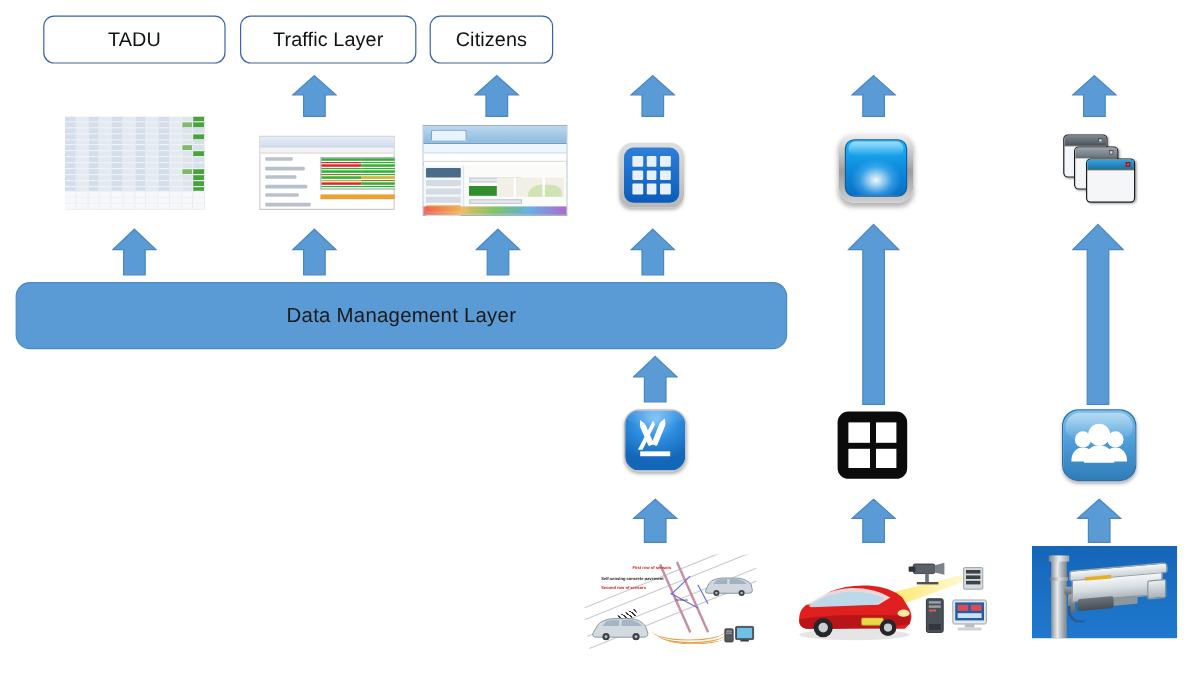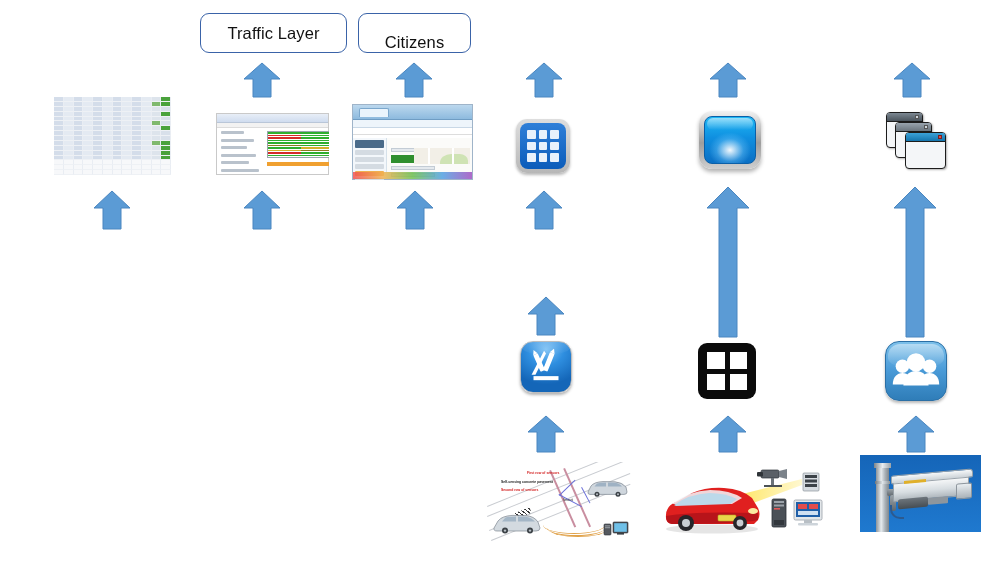--- a/index.html
+++ b/index.html
@@ -201,30 +201,36 @@
   .cam-body { position:absolute; background:linear-gradient(#ffffff,#d7dde1 60%,#aeb6bc); border:1px solid #98a1a8; }
   .cam-visor { position:absolute; background:linear-gradient(#f6f8f9,#cbd2d7); border:1px solid #9aa3aa; }
   .cam-mount { position:absolute; background:linear-gradient(#9aa2a8,#60686e); }
   .cam-strip { position:absolute; background:#e0b02a; }
 </style>
 </head>
 <body>
 
 <div id="stage">
 
+  <div class="stakeholder-box" style="left:36px; top:13px; width:152px; height:40px;">
+    <span>TADU</span>
+  </div>
 
   <div class="stakeholder-box" style="left:200px; top:13px; width:147px; height:40px;">
     <span>Traffic Layer</span>
   </div>
 
-  <div class="stakeholder-box" style="left:358px; top:13px; width:113px; height:40px;align-items:flex-end;">
+  <div class="stakeholder-box" style="left:358px; top:13px; width:103px; height:40px;">
     <span>Citizens</span>
   </div>
 
 
+  <div class="dml-bar" style="left:13px; top:235px; width:643px; height:56px;">
+    <span>Data Management Layer</span>
+  </div>
 
   <div class="arrow" style="left:243px; top:62px; width:38px; height:36px;">
     <svg viewBox="0 0 38 36" preserveAspectRatio="none">
       <polygon points="19,1 37,17 28,17 28,35 10,35 10,17 1,17" fill="#5b9bd5" stroke="#4a86c0" stroke-width="1"></polygon>
     </svg>
   </div>
   <div class="arrow" style="left:395px; top:62px; width:38px; height:36px;">
     <svg viewBox="0 0 38 36" preserveAspectRatio="none">
       <polygon points="19,1 37,17 28,17 28,35 10,35 10,17 1,17" fill="#5b9bd5" stroke="#4a86c0" stroke-width="1"></polygon>
     </svg>

